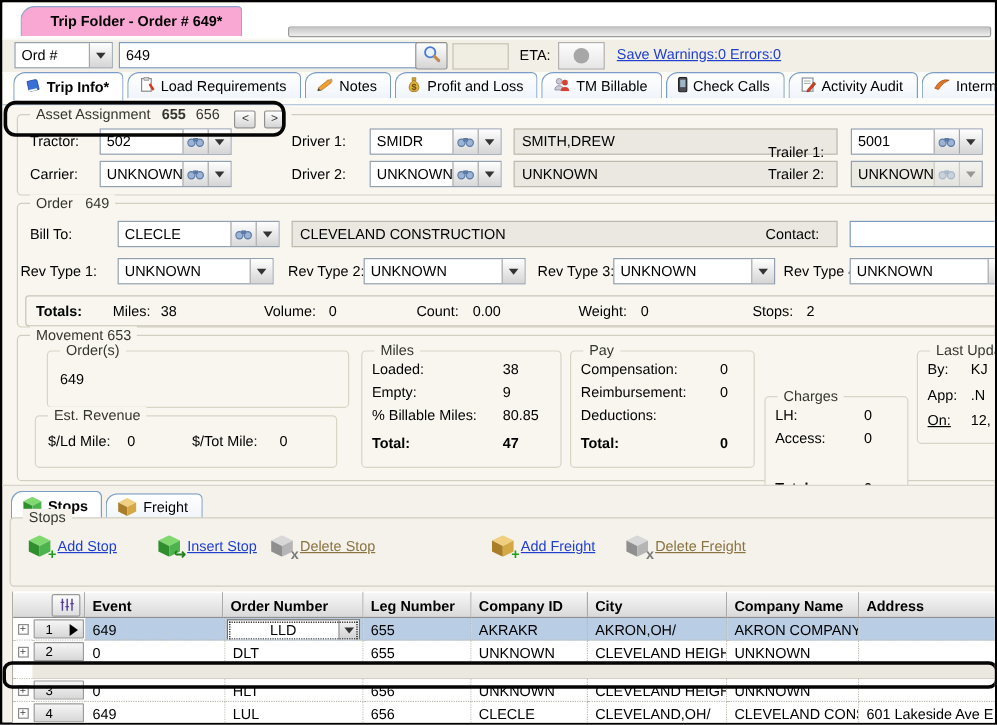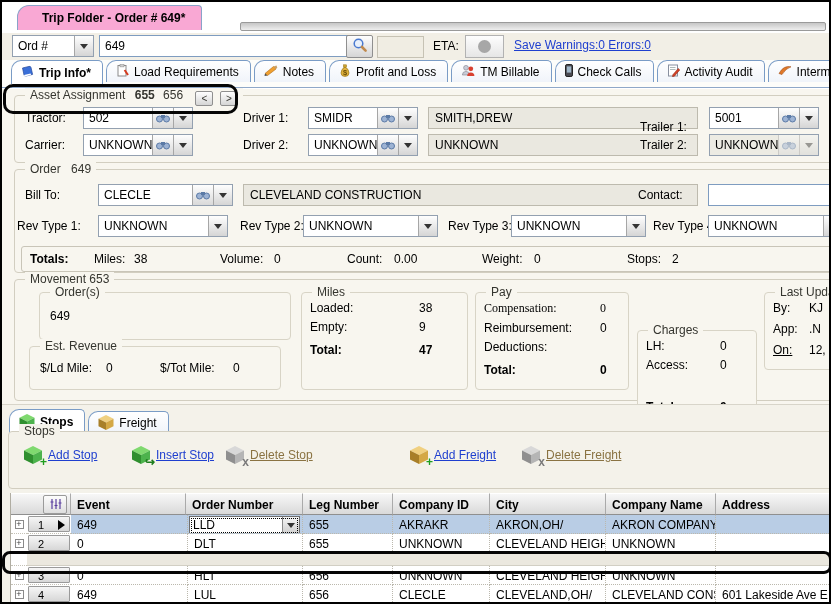--- a/index.html
+++ b/index.html
@@ -81,21 +81,21 @@
   .csel{box-sizing:border-box;width:44px;padding:1px;border-bottom:1px dotted #c4c1b6;background:#fff;}
   .cselbtn{position:relative;height:100%;box-sizing:border-box;background:linear-gradient(#f6f6f6,#d7d7d7);
     border:1px solid #9a9a9a;border-radius:1px;padding:2px 0 0 9px;font-size:11px;}
   .rowmark{position:absolute;right:4px;top:3px;width:0;height:0;
     border-top:5px solid transparent;border-bottom:5px solid transparent;border-left:7px solid #000;}
   .dcell{box-sizing:border-box;padding:3px 0 0 6px;border-right:1px dotted #bbb8ad;border-bottom:1px dotted #bbb8ad;
     white-space:nowrap;overflow:hidden;background:#fff;}
   .grow.selected .dcell{background:#b9cde5;}
   .c2{width:117px;}.c3{width:115px;}.c4{width:90px;}.c5{width:97px;}.c6{width:116px;}.c7{width:110px;}.c8{width:125px;border-right:none;}
   .gridcombo{display:flex;height:17px;margin:1px 2px 0 1px;background:#fff;border:1px solid #6e6e6e;
-    outline:1px dotted #000;outline-offset:-3px;}
+    outline:1px dotted #000;outline-offset:-3px;padding-left:32px;}
   .gridcombo .gcval{flex:1;padding:1px 0 0 3px;}
   .gridcombo .gcbtn{width:16px;background:linear-gradient(#f5f5f5,#cdcdcd);border-left:1px solid #8a8a8a;
     display:flex;align-items:center;justify-content:center;}
   .gsep{display:flex;height:13px;}
   .gsep .gsl{width:16px;background:#fff;border-bottom:1px dotted #c4c1b6;}
   .gsep .gsr{flex:1;background:#ebe8df;border-bottom:1px solid #d2cfc4;}
   
   .annotation{position:absolute;border:3px solid #050505;border-radius:10px;z-index:60;pointer-events:none;}
 </style>
 </head>
@@ -384,29 +384,33 @@
       <div class="subgroup" style="left:286px;top:12px;width:165px;height:96px;">
         <span class="glabel">Miles</span>
         <div class="mrow" style="margin-top:8px;">
             <span class="ml">Loaded:</span>
             <span class="mv">38</span>
           </div>
         <div class="mrow">
             <span class="ml">Empty:</span>
             <span class="mv">9</span>
           </div>
+        <div class="mrow">
+            <span class="ml">% Billable Miles:</span>
+            <span class="mv">80.85</span>
+          </div>
         <div class="mrow bold" style="margin-top:9px;">
             <span class="ml">Total:</span>
             <span class="mv">47</span>
           </div>
       </div>
 
       <div class="subgroup" style="left:460px;top:12px;width:152px;height:96px;">
         <span class="glabel">Pay</span>
-        <div class="mrow" style="margin-top:8px;font-family:Liberation Serif, serif;">
+        <div class="mrow" style="margin-top:8px;">
             <span class="ml">Compensation:</span>
             <span class="mv" style="width:20px;">0</span>
           </div>
         <div class="mrow">
             <span class="ml">Reimbursement:</span>
             <span class="mv" style="width:20px;">0</span>
           </div>
         <div class="mrow">
             <span class="ml">Deductions:</span>
             <span class="mv" style="width:20px;"></span>

